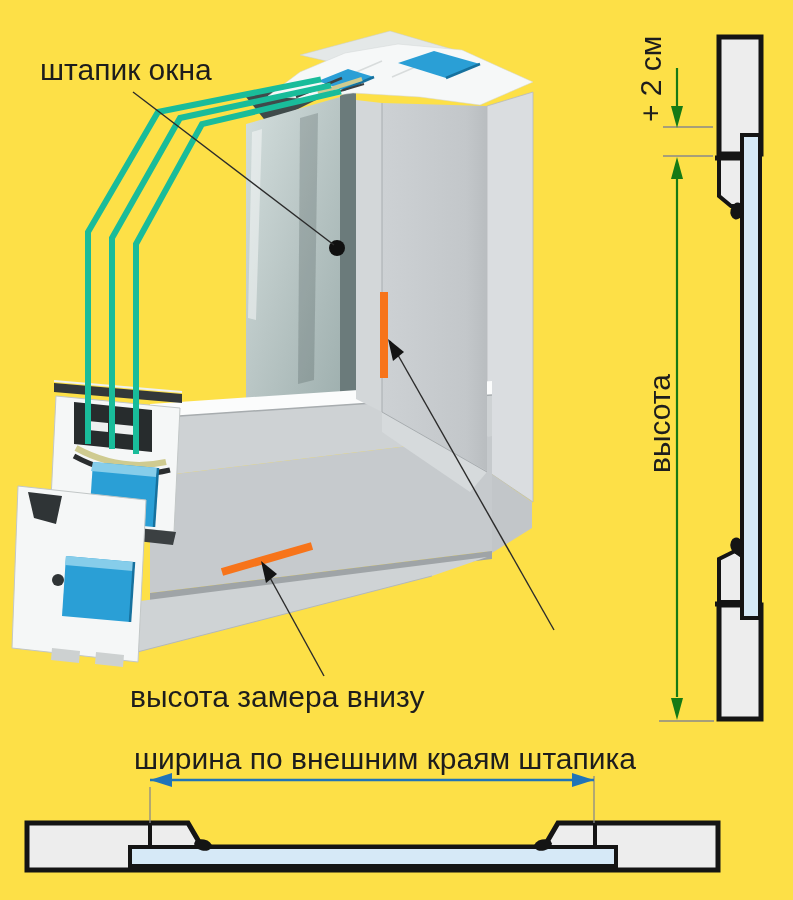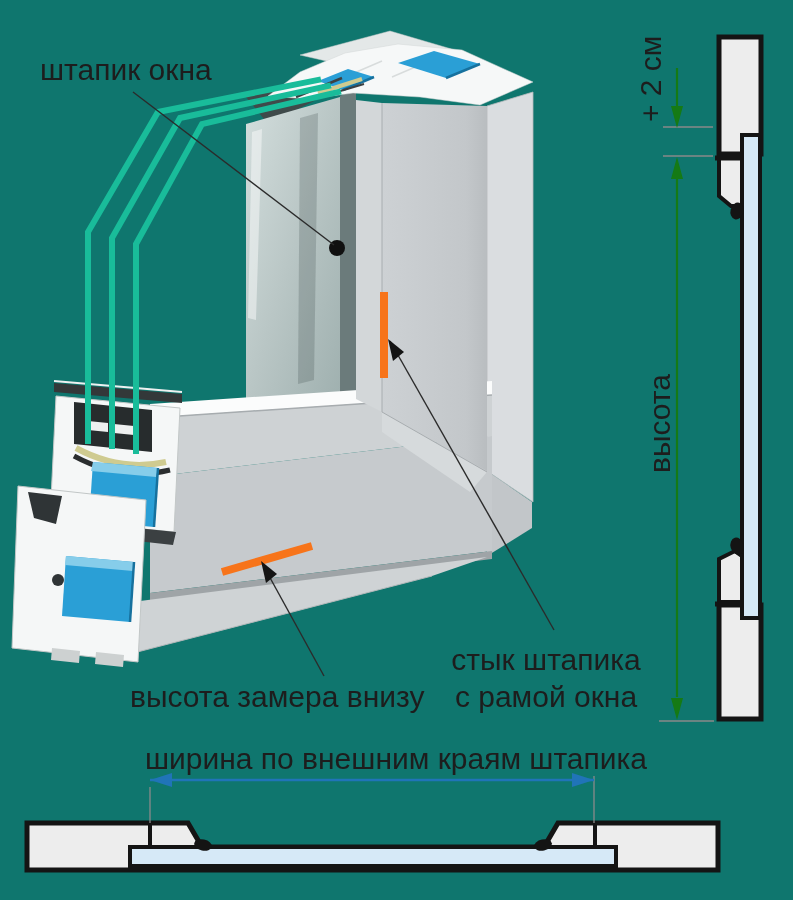--- a/index.html
+++ b/index.html
@@ -6,21 +6,21 @@
     --bead-highlight-teal:#19bc9a;
     --chamber-blue:#2a9fd6;
     --marker-orange:#f7741a;
     --dimension-green:#157a15;
     --dimension-blue:#2074b8;
     --schematic-glass-blue:#d6e9f7;
     --schematic-outline:#141414;
   }
   html,body{margin:0;padding:0;background:#fff;}
   .page{
-    position:relative;width:793px;height:900px;background:#0f766e;overflow:hidden;
+    position:relative;width:793px;height:900px;background:#fde047;overflow:hidden;
     font-family:"Liberation Sans", sans-serif;color:#1d1d1d;
   }
   .canvas{position:absolute;left:0;top:0;}
   .lbl{position:absolute;font-size:30px;line-height:37px;white-space:nowrap;}
   .lbl-center{text-align:center;white-space:normal;}
   .vlabel{
     position:absolute;font-size:30px;line-height:30px;white-space:nowrap;
     transform:rotate(-90deg);transform-origin:left top;
   }
   
@@ -181,24 +181,20 @@
         <polygon class="blue-head" points="150,780 172,773 172,787"></polygon>
         <polygon class="blue-head" points="594,780 572,773 572,787"></polygon>
       </g>
     </g>
   </svg>
 
   <div class="lbl" style="left:40px;top:51px;">штапик окна</div>
 
   <div class="lbl" style="left:130px;top:678px;">высота замера внизу</div>
 
-  <div class="lbl lbl-center" style="left:440px;top:641px;width:212px;">
-    <div>стык штапика</div>
-    <div>с рамой окна</div>
-  </div>
-
-  <div class="lbl lbl-center" style="left:135px;top:740px;width:522px;">ширина по внешним краям штапика</div>
+
+  <div class="lbl lbl-center" style="left:124px;top:740px;width:522px;">ширина по внешним краям штапика</div>
 
   <div class="vlabel" style="left:636px;top:122px;">+ 2 см</div>
 
   <div class="vlabel" style="left:645px;top:473px;">высота</div>
 
 </div>
 
 </body></html>

